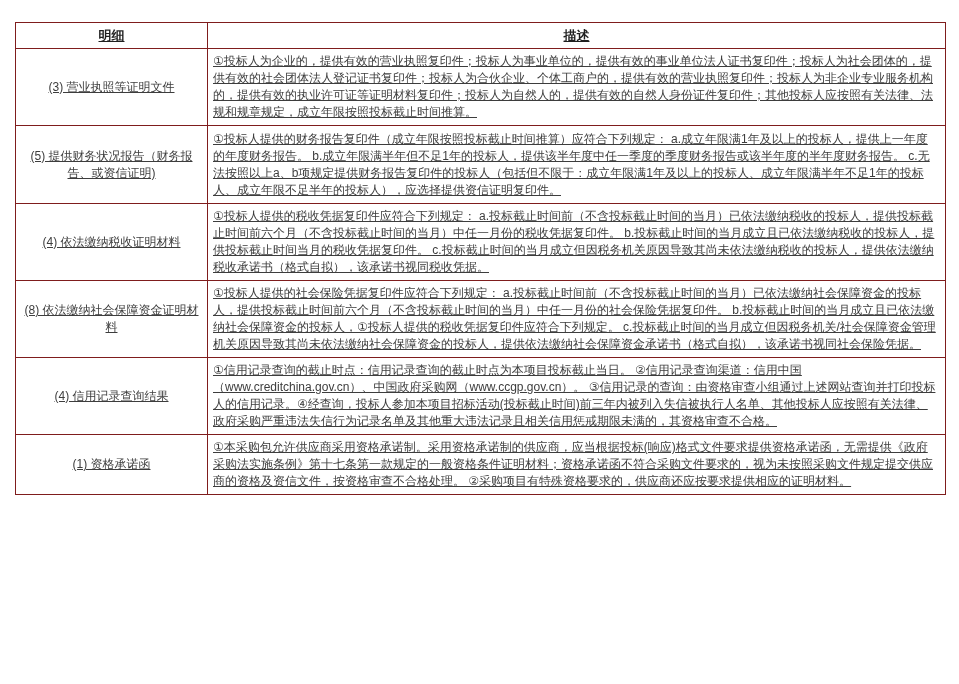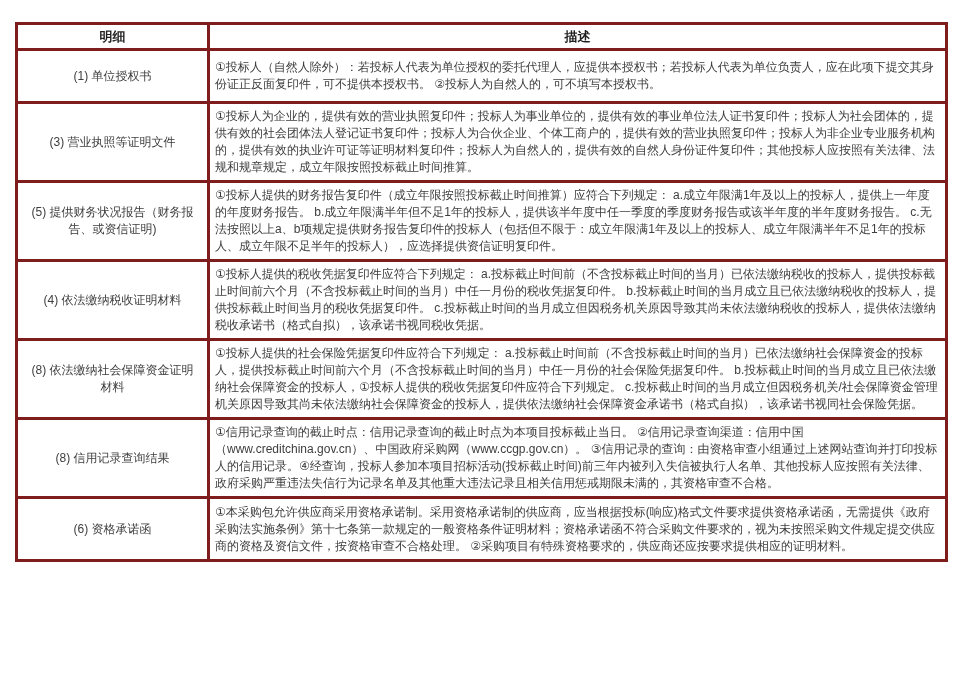--- a/index.html
+++ b/index.html
@@ -20,22 +20,23 @@
   table.qual-table {
     border-collapse: collapse;
     table-layout: fixed;
     width: 930px;
     background: #ffffff;
   }
   table.qual-table col.c-item { width: 192px; }
   table.qual-table col.c-desc { width: 738px; }
   table.qual-table th,
   table.qual-table td {
-    border: 3px solid #7f1d1d;
+    border: 1px solid #7f1d1d;
     box-sizing: border-box;
+    text-decoration: underline;
   }
   table.qual-table th {
     height: 26px;
     font-size: 13px;
     font-weight: bold;
     color: #1f1f1f;
     text-align: center;
     vertical-align: middle;
     padding: 2px 4px;
   }
@@ -76,24 +77,20 @@
       <col class="c-item">
       <col class="c-desc">
     </colgroup>
     <thead>
       <tr>
         <th>明细</th>
         <th>描述</th>
       </tr>
     </thead>
     <tbody id="table-body">
-  <tr>
-    <td class="item-cell">(1) 单位授权书</td>
-    <td class="desc-cell">①投标人（自然人除外）：若投标人代表为单位授权的委托代理人，应提供本授权书；若投标人代表为单位负责人，应在此项下提交其身份证正反面复印件，可不提供本授权书。 ②投标人为自然人的，可不填写本授权书。</td>
-  </tr>
 
   <tr>
     <td class="item-cell">(3) 营业执照等证明文件</td>
     <td class="desc-cell">①投标人为企业的，提供有效的营业执照复印件；投标人为事业单位的，提供有效的事业单位法人证书复印件；投标人为社会团体的，提供有效的社会团体法人登记证书复印件；投标人为合伙企业、个体工商户的，提供有效的营业执照复印件；投标人为非企业专业服务机构的，提供有效的执业许可证等证明材料复印件；投标人为自然人的，提供有效的自然人身份证件复印件；其他投标人应按照有关法律、法规和规章规定，成立年限按照投标截止时间推算。</td>
   </tr>
 
   <tr>
     <td class="item-cell">(5) 提供财务状况报告（财务报告、或资信证明)</td>
     <td class="desc-cell">①投标人提供的财务报告复印件（成立年限按照投标截止时间推算）应符合下列规定： a.成立年限满1年及以上的投标人，提供上一年度的年度财务报告。 b.成立年限满半年但不足1年的投标人，提供该半年度中任一季度的季度财务报告或该半年度的半年度财务报告。 c.无法按照以上a、b项规定提供财务报告复印件的投标人（包括但不限于：成立年限满1年及以上的投标人、成立年限满半年不足1年的投标人、成立年限不足半年的投标人），应选择提供资信证明复印件。</td>
   </tr>
@@ -104,23 +101,23 @@
   </tr>
 
   <tr>
     <td class="item-cell">(8) 依法缴纳社会保障资金证明材料</td>
     <td class="desc-cell">①投标人提供的社会保险凭据复印件应符合下列规定： a.投标截止时间前（不含投标截止时间的当月）已依法缴纳社会保障资金的投标人，提供投标截止时间前六个月（不含投标截止时间的当月）中任一月份的社会保险凭据复印件。 b.投标截止时间的当月成立且已依法缴纳社会保障资金的投标人，①投标人提供的税收凭据复印件应符合下列规定。 c.投标截止时间的当月成立但因税务机关/社会保障资金管理机关原因导致其尚未依法缴纳社会保障资金的投标人，提供依法缴纳社会保障资金承诺书（格式自拟），该承诺书视同社会保险凭据。</td>
   </tr>
 
 
 
   <tr>
-    <td class="item-cell">(8) 信用记录查询结果</td>
+    <td class="item-cell">(4) 信用记录查询结果</td>
     <td class="desc-cell">①信用记录查询的截止时点：信用记录查询的截止时点为本项目投标截止当日。 ②信用记录查询渠道：信用中国（www.creditchina.gov.cn）、中国政府采购网（www.ccgp.gov.cn）。 ③信用记录的查询：由资格审查小组通过上述网站查询并打印投标人的信用记录。④经查询，投标人参加本项目招标活动(投标截止时间)前三年内被列入失信被执行人名单、其他投标人应按照有关法律、政府采购严重违法失信行为记录名单及其他重大违法记录且相关信用惩戒期限未满的，其资格审查不合格。</td>
   </tr>
 
   <tr>
-    <td class="item-cell">(6) 资格承诺函</td>
+    <td class="item-cell">(1) 资格承诺函</td>
     <td class="desc-cell">①本采购包允许供应商采用资格承诺制。采用资格承诺制的供应商，应当根据投标(响应)格式文件要求提供资格承诺函，无需提供《政府采购法实施条例》第十七条第一款规定的一般资格条件证明材料；资格承诺函不符合采购文件要求的，视为未按照采购文件规定提交供应商的资格及资信文件，按资格审查不合格处理。 ②采购项目有特殊资格要求的，供应商还应按要求提供相应的证明材料。</td>
   </tr>
 </tbody>
   </table>
 </div>
 
 </body></html>

